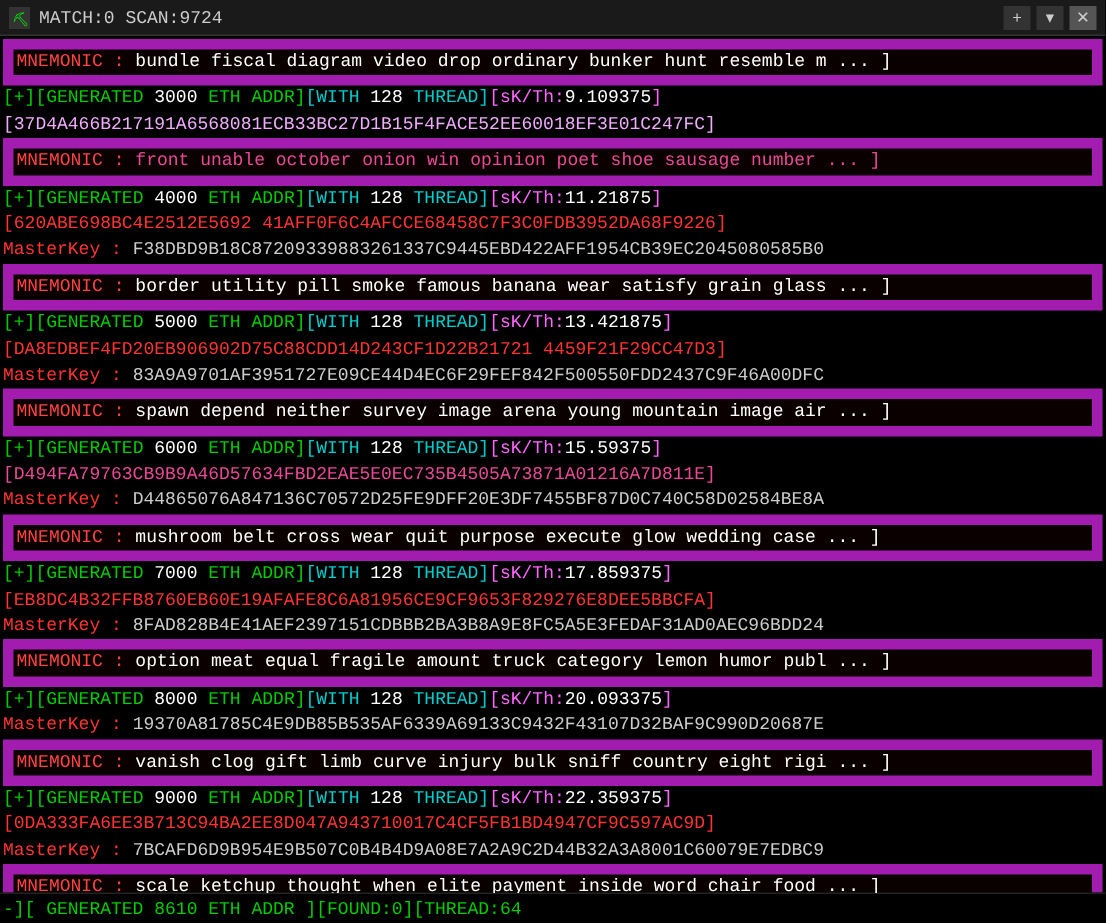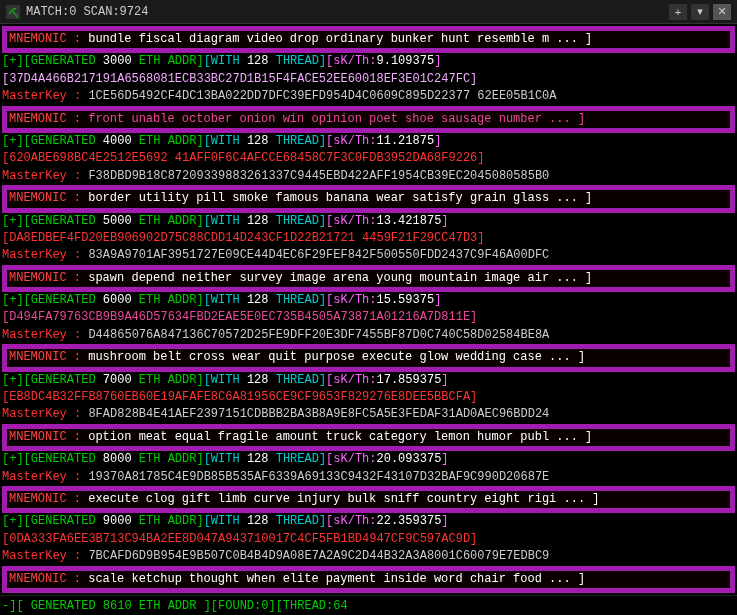--- a/index.html
+++ b/index.html
@@ -71,21 +71,21 @@
     }
     .line {
       display: block;
       white-space: nowrap;
       overflow: hidden;
       line-height: 1.45;
       font-size: 12px;
     }
     .red-box {
       color: #ff3333;
-      border: 5px solid #a21caf;
+      border: 7px solid #a21caf;
       background: #0a0000;
       padding: 0 2px;
       display: block;
       white-space: nowrap;
       overflow: hidden;
       line-height: 1.45;
     }
     .status-line {
       color: #00cc00;
       font-size: 12px;
@@ -110,41 +110,40 @@
       <button class="title-btn">▾</button>
       <button class="title-btn close">✕</button>
     </div>
   </div>
 </div>
 
 <div class="content" id="terminal-content">
 <span class="red-box"><span style="color:#ff4444">MNEMONIC : </span><span style="color:#ffffff">bundle fiscal diagram video drop ordinary bunker hunt resemble m ... ]</span></span>
     <span class="line"><span style="color:#00cc00">[+]</span><span style="color:#00cc00">[GENERATED </span><span style="color:#ffffff">3000</span><span style="color:#00cc00"> ETH ADDR]</span><span style="color:#00cccc">[WITH </span><span style="color:#ffffff">128</span><span style="color:#00cccc"> THREAD]</span><span style="color:#ff66ff">[sK/Th:</span><span style="color:#ffffff">9.109375</span><span style="color:#ff66ff">]</span></span>
     <span class="line"><span style="color:#f0abfc">[37D4A466B217191A6568081ECB33BC27D1B15F4FACE52EE60018EF3E01C247FC]</span></span>
-    <span class="line"><span style="color:#ff3333">MasterKey :</span><span style="color:#cccccc"> 1CE56D5492CF4DC13BA022DD7DFC39EFD954D4C0609C895D22377 62EE05B1C0A</span></span>
     <span class="red-box"><span style="color:#ff4444">MNEMONIC : </span><span style="color:#ec4899">front unable october onion win opinion poet shoe sausage number ... ]</span></span>
     <span class="line"><span style="color:#00cc00">[+]</span><span style="color:#00cc00">[GENERATED </span><span style="color:#ffffff">4000</span><span style="color:#00cc00"> ETH ADDR]</span><span style="color:#00cccc">[WITH </span><span style="color:#ffffff">128</span><span style="color:#00cccc"> THREAD]</span><span style="color:#ff66ff">[sK/Th:</span><span style="color:#ffffff">11.21875</span><span style="color:#ff66ff">]</span></span>
     <span class="line"><span style="color:#ff3333">[620ABE698BC4E2512E5692 41AFF0F6C4AFCCE68458C7F3C0FDB3952DA68F9226]</span></span>
     <span class="line"><span style="color:#ff3333">MasterKey :</span><span style="color:#cccccc"> F38DBD9B18C87209339883261337C9445EBD422AFF1954CB39EC2045080585B0</span></span>
     <span class="red-box"><span style="color:#ff4444">MNEMONIC : </span><span style="color:#ffffff">border utility pill smoke famous banana wear satisfy grain glass ... ]</span></span>
     <span class="line"><span style="color:#00cc00">[+]</span><span style="color:#00cc00">[GENERATED </span><span style="color:#ffffff">5000</span><span style="color:#00cc00"> ETH ADDR]</span><span style="color:#00cccc">[WITH </span><span style="color:#ffffff">128</span><span style="color:#00cccc"> THREAD]</span><span style="color:#ff66ff">[sK/Th:</span><span style="color:#ffffff">13.421875</span><span style="color:#ff66ff">]</span></span>
     <span class="line"><span style="color:#ff3333">[DA8EDBEF4FD20EB906902D75C88CDD14D243CF1D22B21721 4459F21F29CC47D3]</span></span>
     <span class="line"><span style="color:#ff3333">MasterKey :</span><span style="color:#cccccc"> 83A9A9701AF3951727E09CE44D4EC6F29FEF842F500550FDD2437C9F46A00DFC</span></span>
     <span class="red-box"><span style="color:#ff4444">MNEMONIC : </span><span style="color:#ffffff">spawn depend neither survey image arena young mountain image air ... ]</span></span>
     <span class="line"><span style="color:#00cc00">[+]</span><span style="color:#00cc00">[GENERATED </span><span style="color:#ffffff">6000</span><span style="color:#00cc00"> ETH ADDR]</span><span style="color:#00cccc">[WITH </span><span style="color:#ffffff">128</span><span style="color:#00cccc"> THREAD]</span><span style="color:#ff66ff">[sK/Th:</span><span style="color:#ffffff">15.59375</span><span style="color:#ff66ff">]</span></span>
     <span class="line"><span style="color:#ec4899">[D494FA79763CB9B9A46D57634FBD2EAE5E0EC735B4505A73871A01216A7D811E]</span></span>
     <span class="line"><span style="color:#ff3333">MasterKey :</span><span style="color:#cccccc"> D44865076A847136C70572D25FE9DFF20E3DF7455BF87D0C740C58D02584BE8A</span></span>
     <span class="red-box"><span style="color:#ff4444">MNEMONIC : </span><span style="color:#ffffff">mushroom belt cross wear quit purpose execute glow wedding case ... ]</span></span>
     <span class="line"><span style="color:#00cc00">[+]</span><span style="color:#00cc00">[GENERATED </span><span style="color:#ffffff">7000</span><span style="color:#00cc00"> ETH ADDR]</span><span style="color:#00cccc">[WITH </span><span style="color:#ffffff">128</span><span style="color:#00cccc"> THREAD]</span><span style="color:#ff66ff">[sK/Th:</span><span style="color:#ffffff">17.859375</span><span style="color:#ff66ff">]</span></span>
     <span class="line"><span style="color:#ff3333">[EB8DC4B32FFB8760EB60E19AFAFE8C6A81956CE9CF9653F829276E8DEE5BBCFA]</span></span>
     <span class="line"><span style="color:#ff3333">MasterKey :</span><span style="color:#cccccc"> 8FAD828B4E41AEF2397151CDBBB2BA3B8A9E8FC5A5E3FEDAF31AD0AEC96BDD24</span></span>
     <span class="red-box"><span style="color:#ff4444">MNEMONIC : </span><span style="color:#ffffff">option meat equal fragile amount truck category lemon humor publ ... ]</span></span>
     <span class="line"><span style="color:#00cc00">[+]</span><span style="color:#00cc00">[GENERATED </span><span style="color:#ffffff">8000</span><span style="color:#00cc00"> ETH ADDR]</span><span style="color:#00cccc">[WITH </span><span style="color:#ffffff">128</span><span style="color:#00cccc"> THREAD]</span><span style="color:#ff66ff">[sK/Th:</span><span style="color:#ffffff">20.093375</span><span style="color:#ff66ff">]</span></span>
     <span class="line"><span style="color:#ff3333">MasterKey :</span><span style="color:#cccccc"> 19370A81785C4E9DB85B535AF6339A69133C9432F43107D32BAF9C990D20687E</span></span>
-    <span class="red-box"><span style="color:#ff4444">MNEMONIC : </span><span style="color:#ffffff">execute clog gift limb curve injury bulk sniff country eight rigi ... ]</span></span>
+    <span class="red-box"><span style="color:#ff4444">MNEMONIC : </span><span style="color:#ffffff">vanish clog gift limb curve injury bulk sniff country eight rigi ... ]</span></span>
     <span class="line"><span style="color:#00cc00">[+]</span><span style="color:#00cc00">[GENERATED </span><span style="color:#ffffff">9000</span><span style="color:#00cc00"> ETH ADDR]</span><span style="color:#00cccc">[WITH </span><span style="color:#ffffff">128</span><span style="color:#00cccc"> THREAD]</span><span style="color:#ff66ff">[sK/Th:</span><span style="color:#ffffff">22.359375</span><span style="color:#ff66ff">]</span></span>
     <span class="line"><span style="color:#ff3333">[0DA333FA6EE3B713C94BA2EE8D047A943710017C4CF5FB1BD4947CF9C597AC9D]</span></span>
     <span class="line"><span style="color:#ff3333">MasterKey :</span><span style="color:#cccccc"> 7BCAFD6D9B954E9B507C0B4B4D9A08E7A2A9C2D44B32A3A8001C60079E7EDBC9</span></span>
     <span class="red-box"><span style="color:#ff4444">MNEMONIC : </span><span style="color:#ffffff">scale ketchup thought when elite payment inside word chair food ... ]</span></span>
   </div>
 
 <div class="status-bar">
   <span class="status-line">-][ GENERATED 8610 ETH ADDR ][FOUND:0][THREAD:64</span>
 </div>
 

